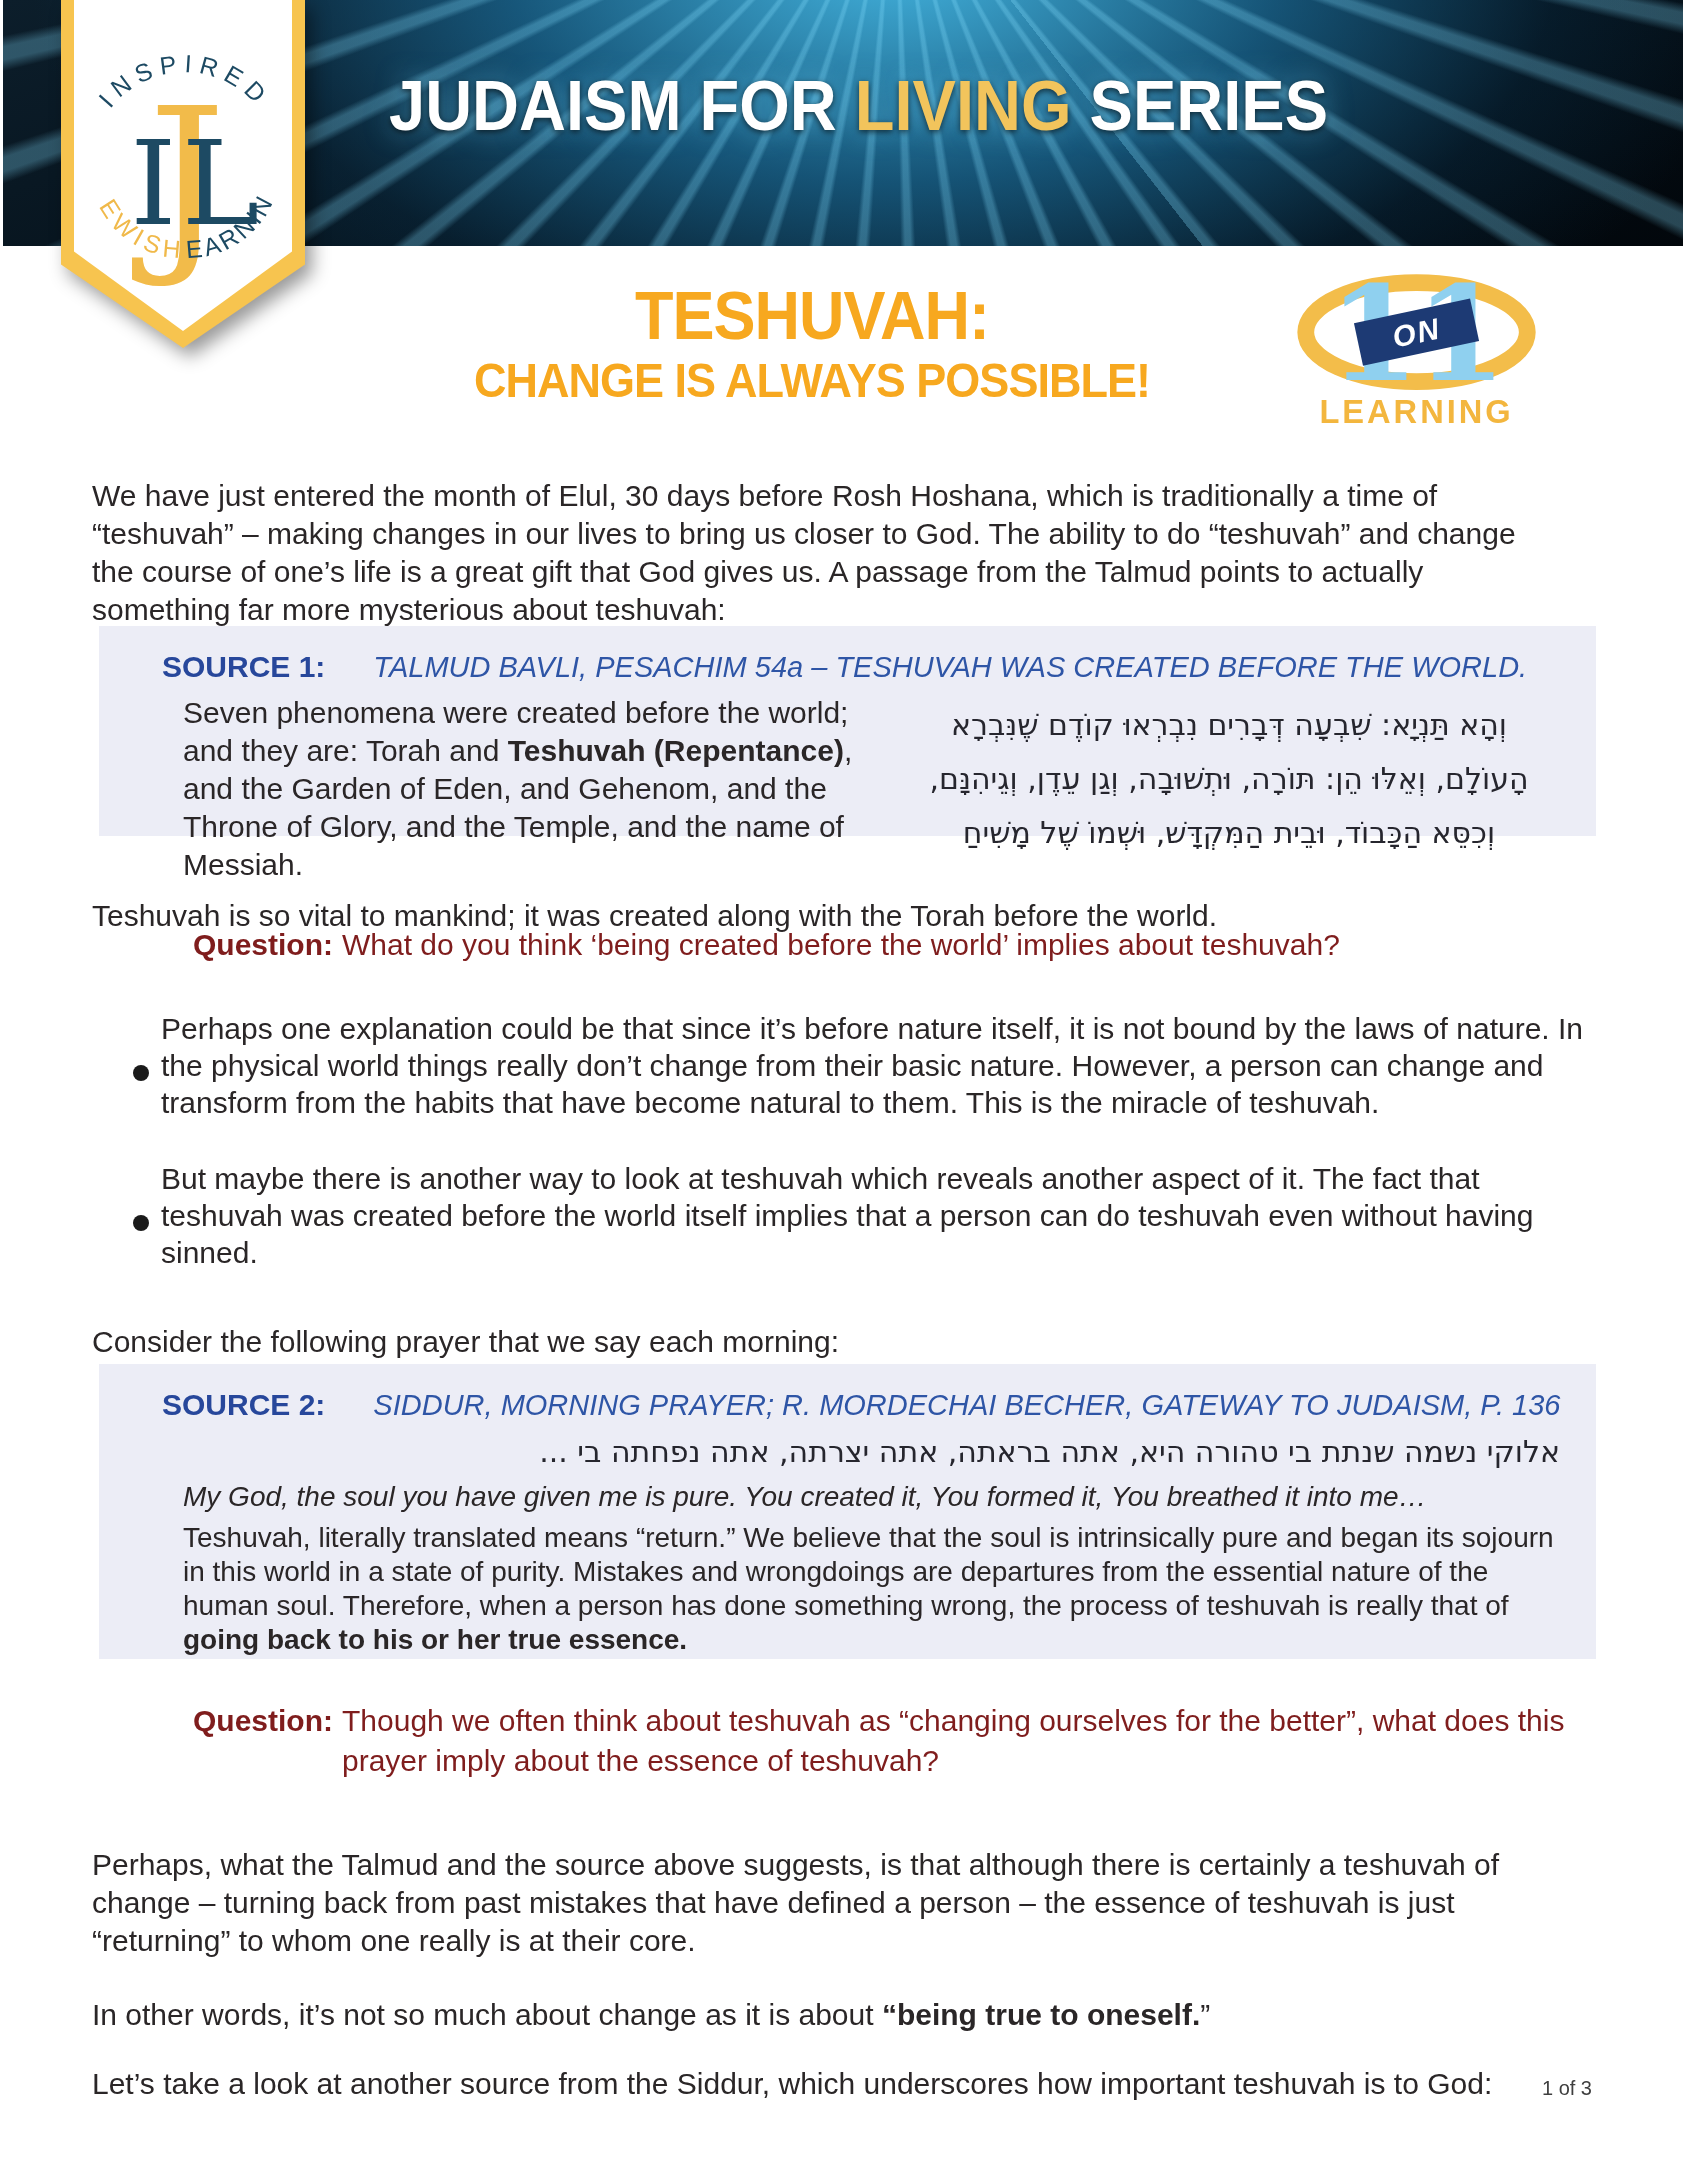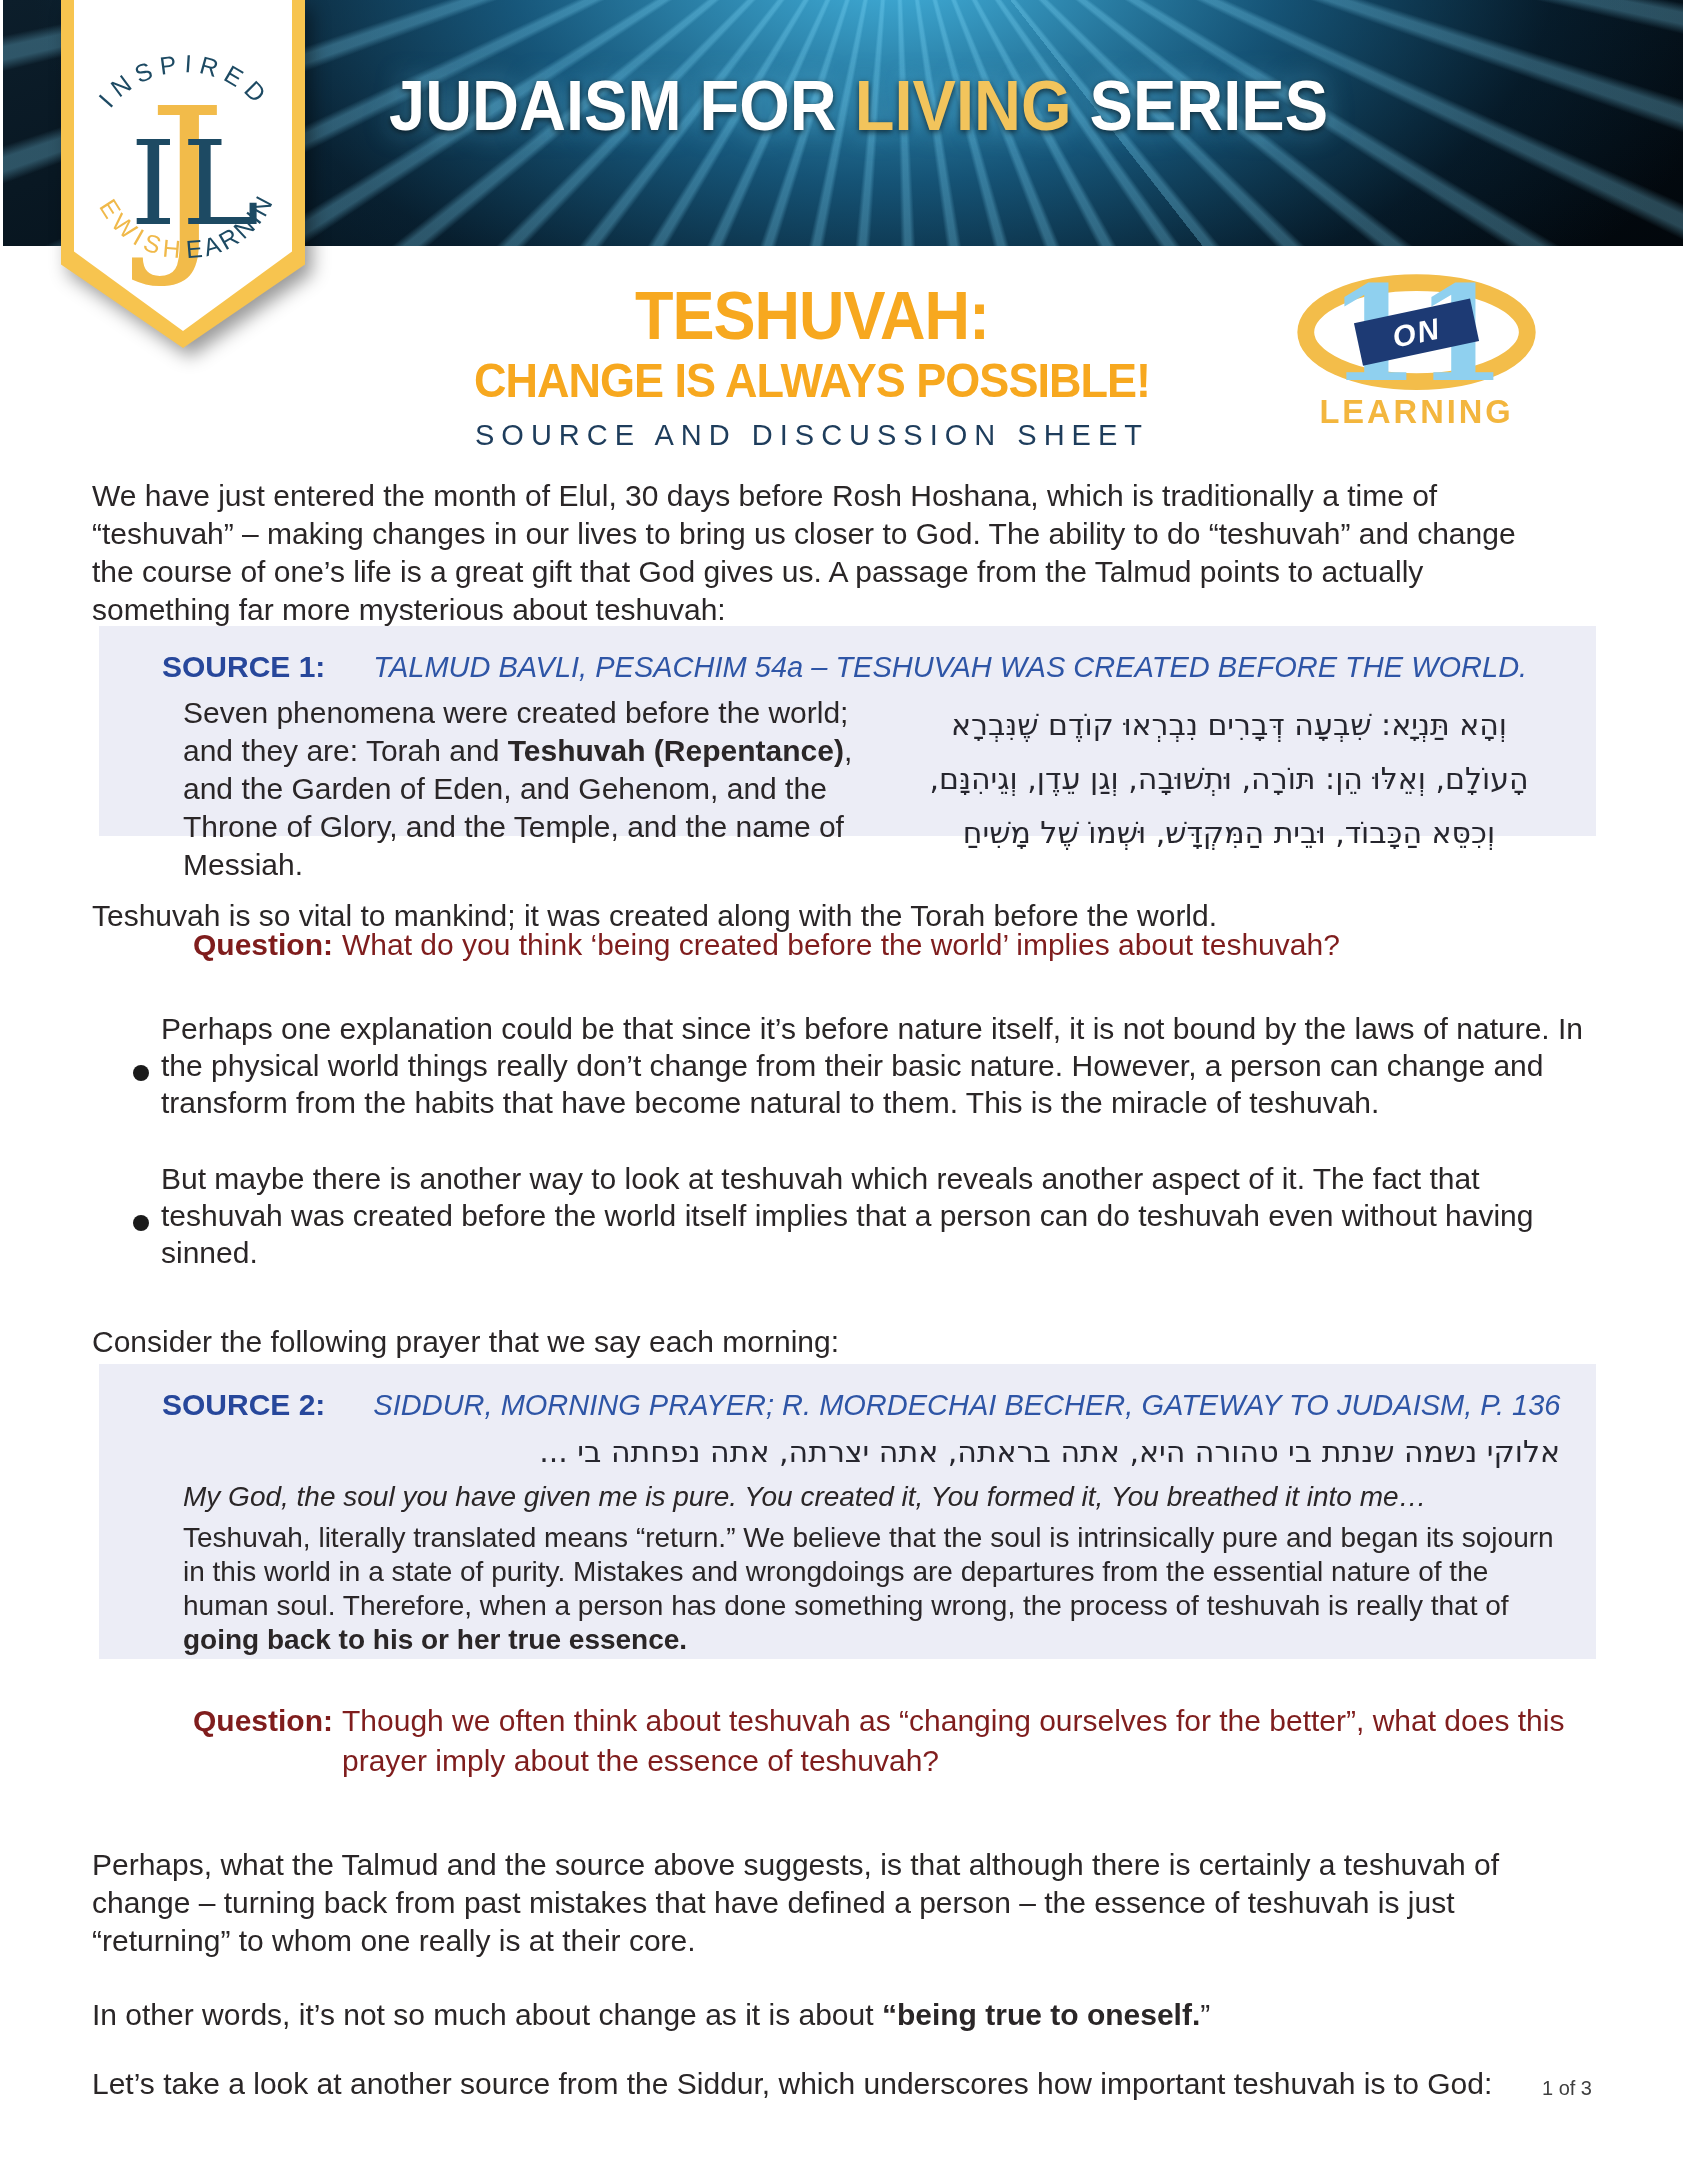--- a/index.html
+++ b/index.html
@@ -114,21 +114,20 @@
       <text font-family="Liberation Sans,sans-serif" font-size="25" letter-spacing="3" fill="#1d4a63" font-weight="500">
         <textPath href="#arcBR" startOffset="50%" text-anchor="middle">LEARNING</textPath>
       </text>
     </svg>
   </div>
 </div>
 
 <div class="masthead">
   <div class="mast-title">TESHUVAH:</div>
   <div class="mast-sub">CHANGE IS ALWAYS POSSIBLE!</div>
-  <div class="mast-sheet">SOURCE AND DISCUSSION SHEET</div>
 </div>
 
 <div class="logo1on1">
   <svg width="267" height="178" viewBox="0 0 270 180">
     <ellipse cx="133" cy="76" rx="112" ry="50" fill="none" stroke="#f3bd4a" stroke-width="17"></ellipse>
     <text x="90" y="124" font-family="DejaVu Serif,serif" font-weight="bold" font-size="132" fill="#8fd0ef" text-anchor="middle">1</text>
     <text x="178" y="124" font-family="DejaVu Serif,serif" font-weight="bold" font-size="132" fill="#8fd0ef" text-anchor="middle">1</text>
     <g transform="rotate(-12 133 76)">
       <rect x="73" y="54" width="120" height="44" fill="#1d3a74"></rect>
       <text x="133" y="87" font-family="Liberation Sans,sans-serif" font-style="italic" font-weight="bold" font-size="30" letter-spacing="2" fill="#ffffff" text-anchor="middle">ON</text>

